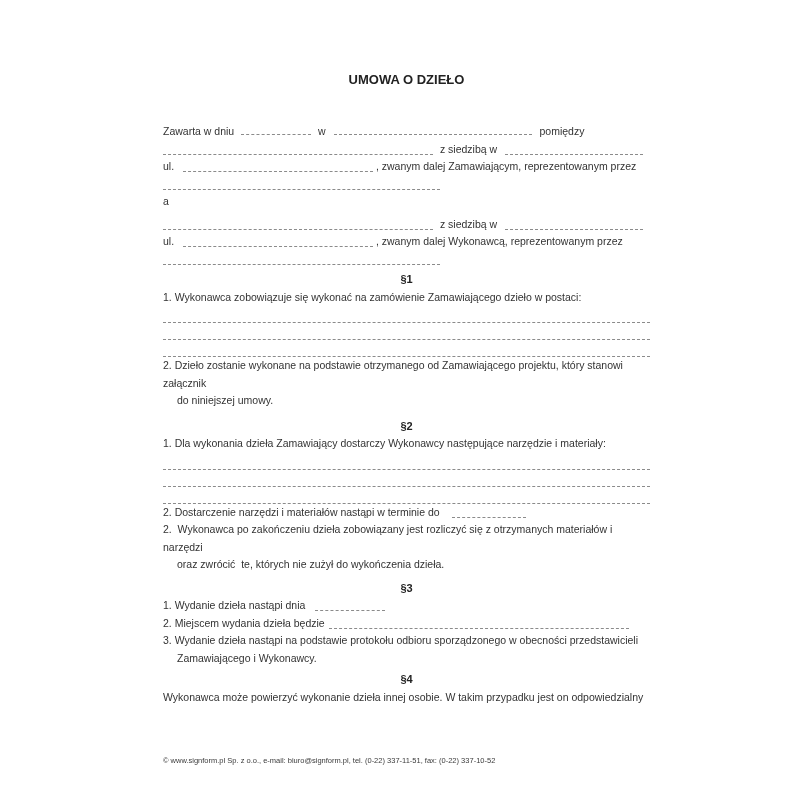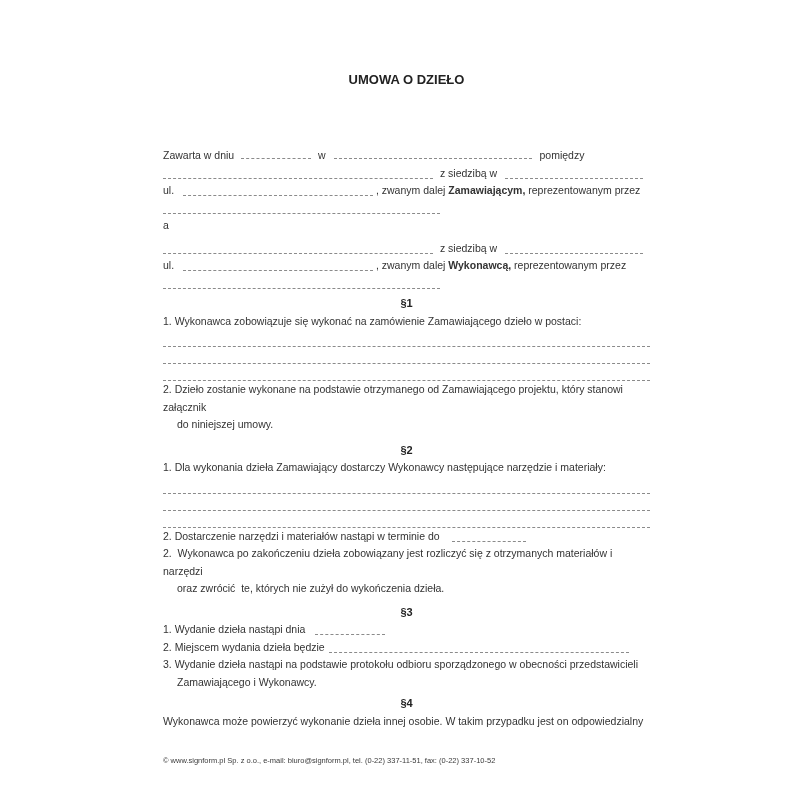--- a/index.html
+++ b/index.html
@@ -19,28 +19,28 @@
     width: 487px;
   }
   .title {
     margin-top: 72px;
     text-align: center;
     font-size: 13px;
     font-weight: bold;
     color: #222222;
     line-height: 15px;
   }
-  .intro { margin-top: 60px; }
+  .intro { margin-top: 36px; }
   .row {
     font-size: 10.5px;
     line-height: 17.5px;
     white-space: nowrap;
   }
   .row span { white-space: pre; }
-  .bold { font-weight: bold; }
+  .bold { font-weight: normal; }
   .blank {
     display: inline-block;
     height: 11px;
     border-bottom: 1px dashed #8b8b8b;
     vertical-align: baseline;
     margin-bottom: -2px;
   }
   .block2 { margin-top: 5px; }
   .sec-heading {
     text-align: center;

